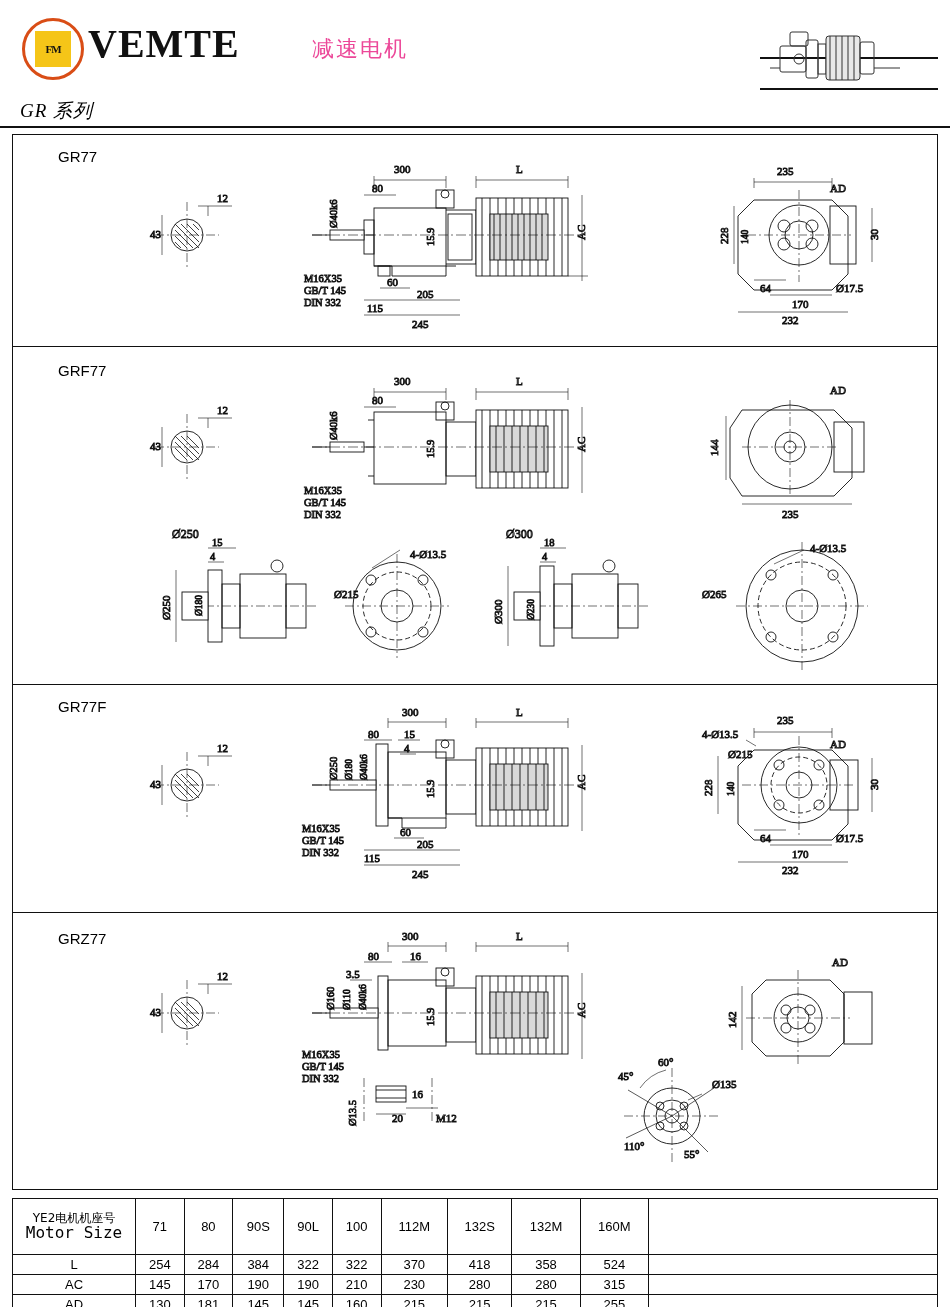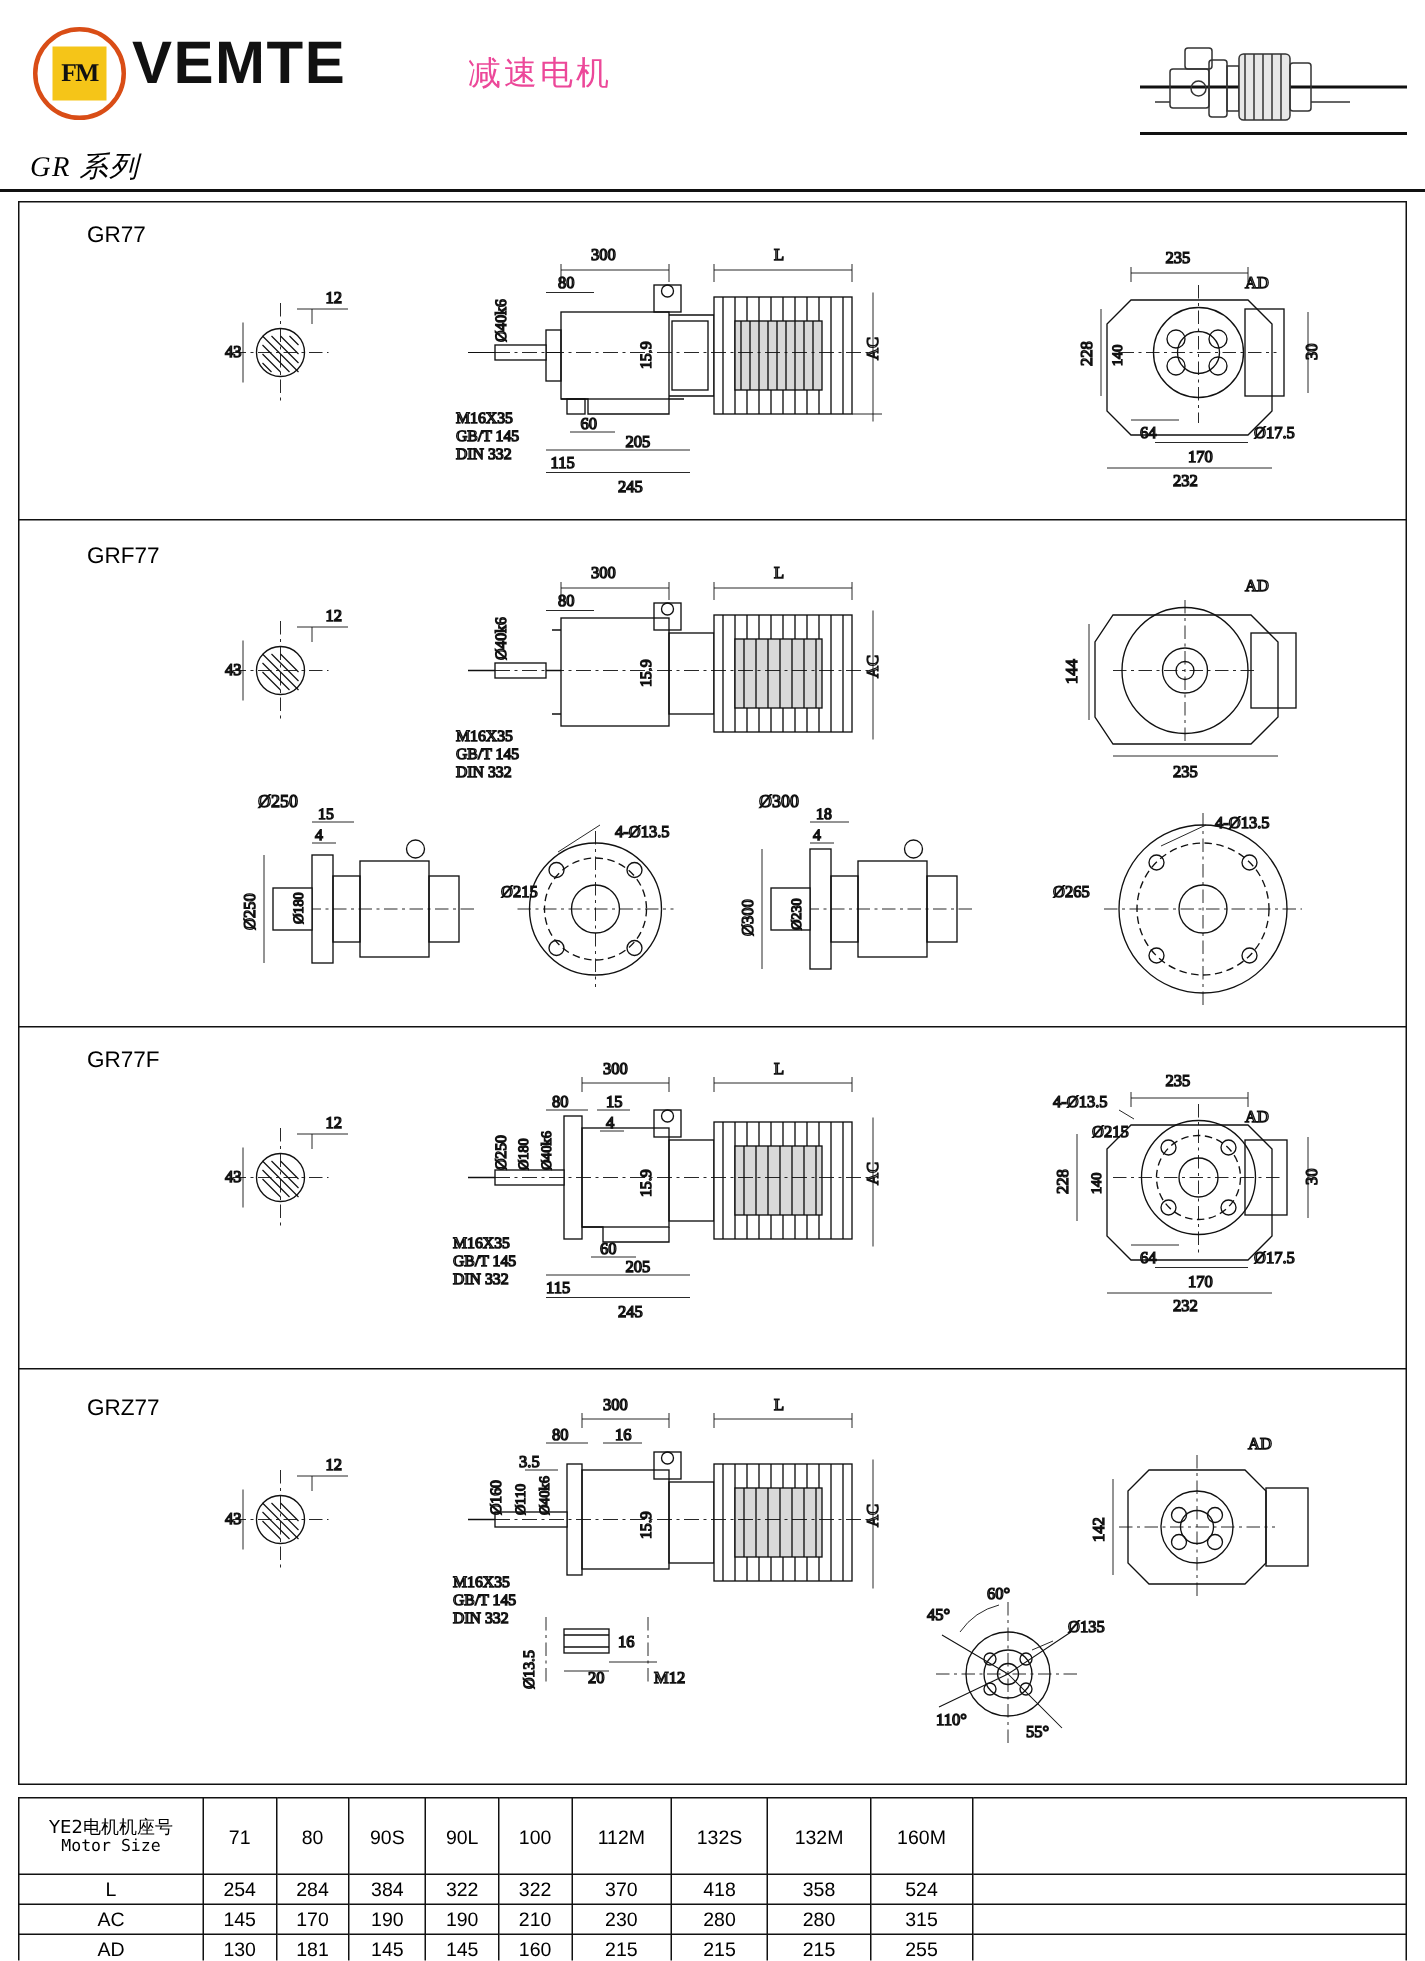--- a/index.html
+++ b/index.html
@@ -17,26 +17,26 @@
   .header{position:relative;height:90px;}
   .logo-mark{
     position:absolute;left:22px;top:18px;width:56px;height:56px;
     border:3px solid #d94d16;border-radius:50%;
     background:#fff;
     display:flex;align-items:center;justify-content:center;
   }
   .logo-mark .inner{
     width:36px;height:36px;background:#f5c518;
     display:flex;align-items:center;justify-content:center;
-    font-family:"Liberation Serif",serif;font-weight:bold;font-size:17px;color:#111;
+    font-family:"Liberation Serif",serif;font-weight:bold;font-size:11px;color:#111;
     letter-spacing:-1px;
   }
   .brand{
     position:absolute;left:88px;top:20px;
-    font-family:Liberation Sans, sans-serif;
+    font-family:Liberation Serif, serif;
     font-weight:bold;font-size:40px;letter-spacing:1px;color:#111;
   }
   .header-title{
     position:absolute;left:312px;top:34px;
     font-size:22px;letter-spacing:2px;color:#ec4899;
     font-family:"DejaVu Sans",sans-serif;
   }
   .header-rule{
     position:absolute;left:760px;top:57px;width:178px;height:0;
     border-top:2px solid #111;
@@ -79,21 +79,21 @@
     text-align:center;
     height:19px;
     padding:0 2px;
   }
   .tbl td.head{
     width:118px;text-align:center;line-height:1.05;padding:13px 2px;
   }
   .tbl td.rowlab{width:118px;text-align:center;}
   .tbl td.blank{border:1px solid #111;}
   .cn{font-family:"DejaVu Sans",sans-serif;font-size:12px;}
-  .mono{font-family:"DejaVu Sans Mono",monospace;font-size:11px;}
+  .mono{font-family:"DejaVu Sans Mono",monospace;font-size:16px;}
 
   
   svg text{font-family:"Liberation Serif",serif;}
 </style>
 </head>
 <body>
 
 <div class="page">
 
   <div class="header">

